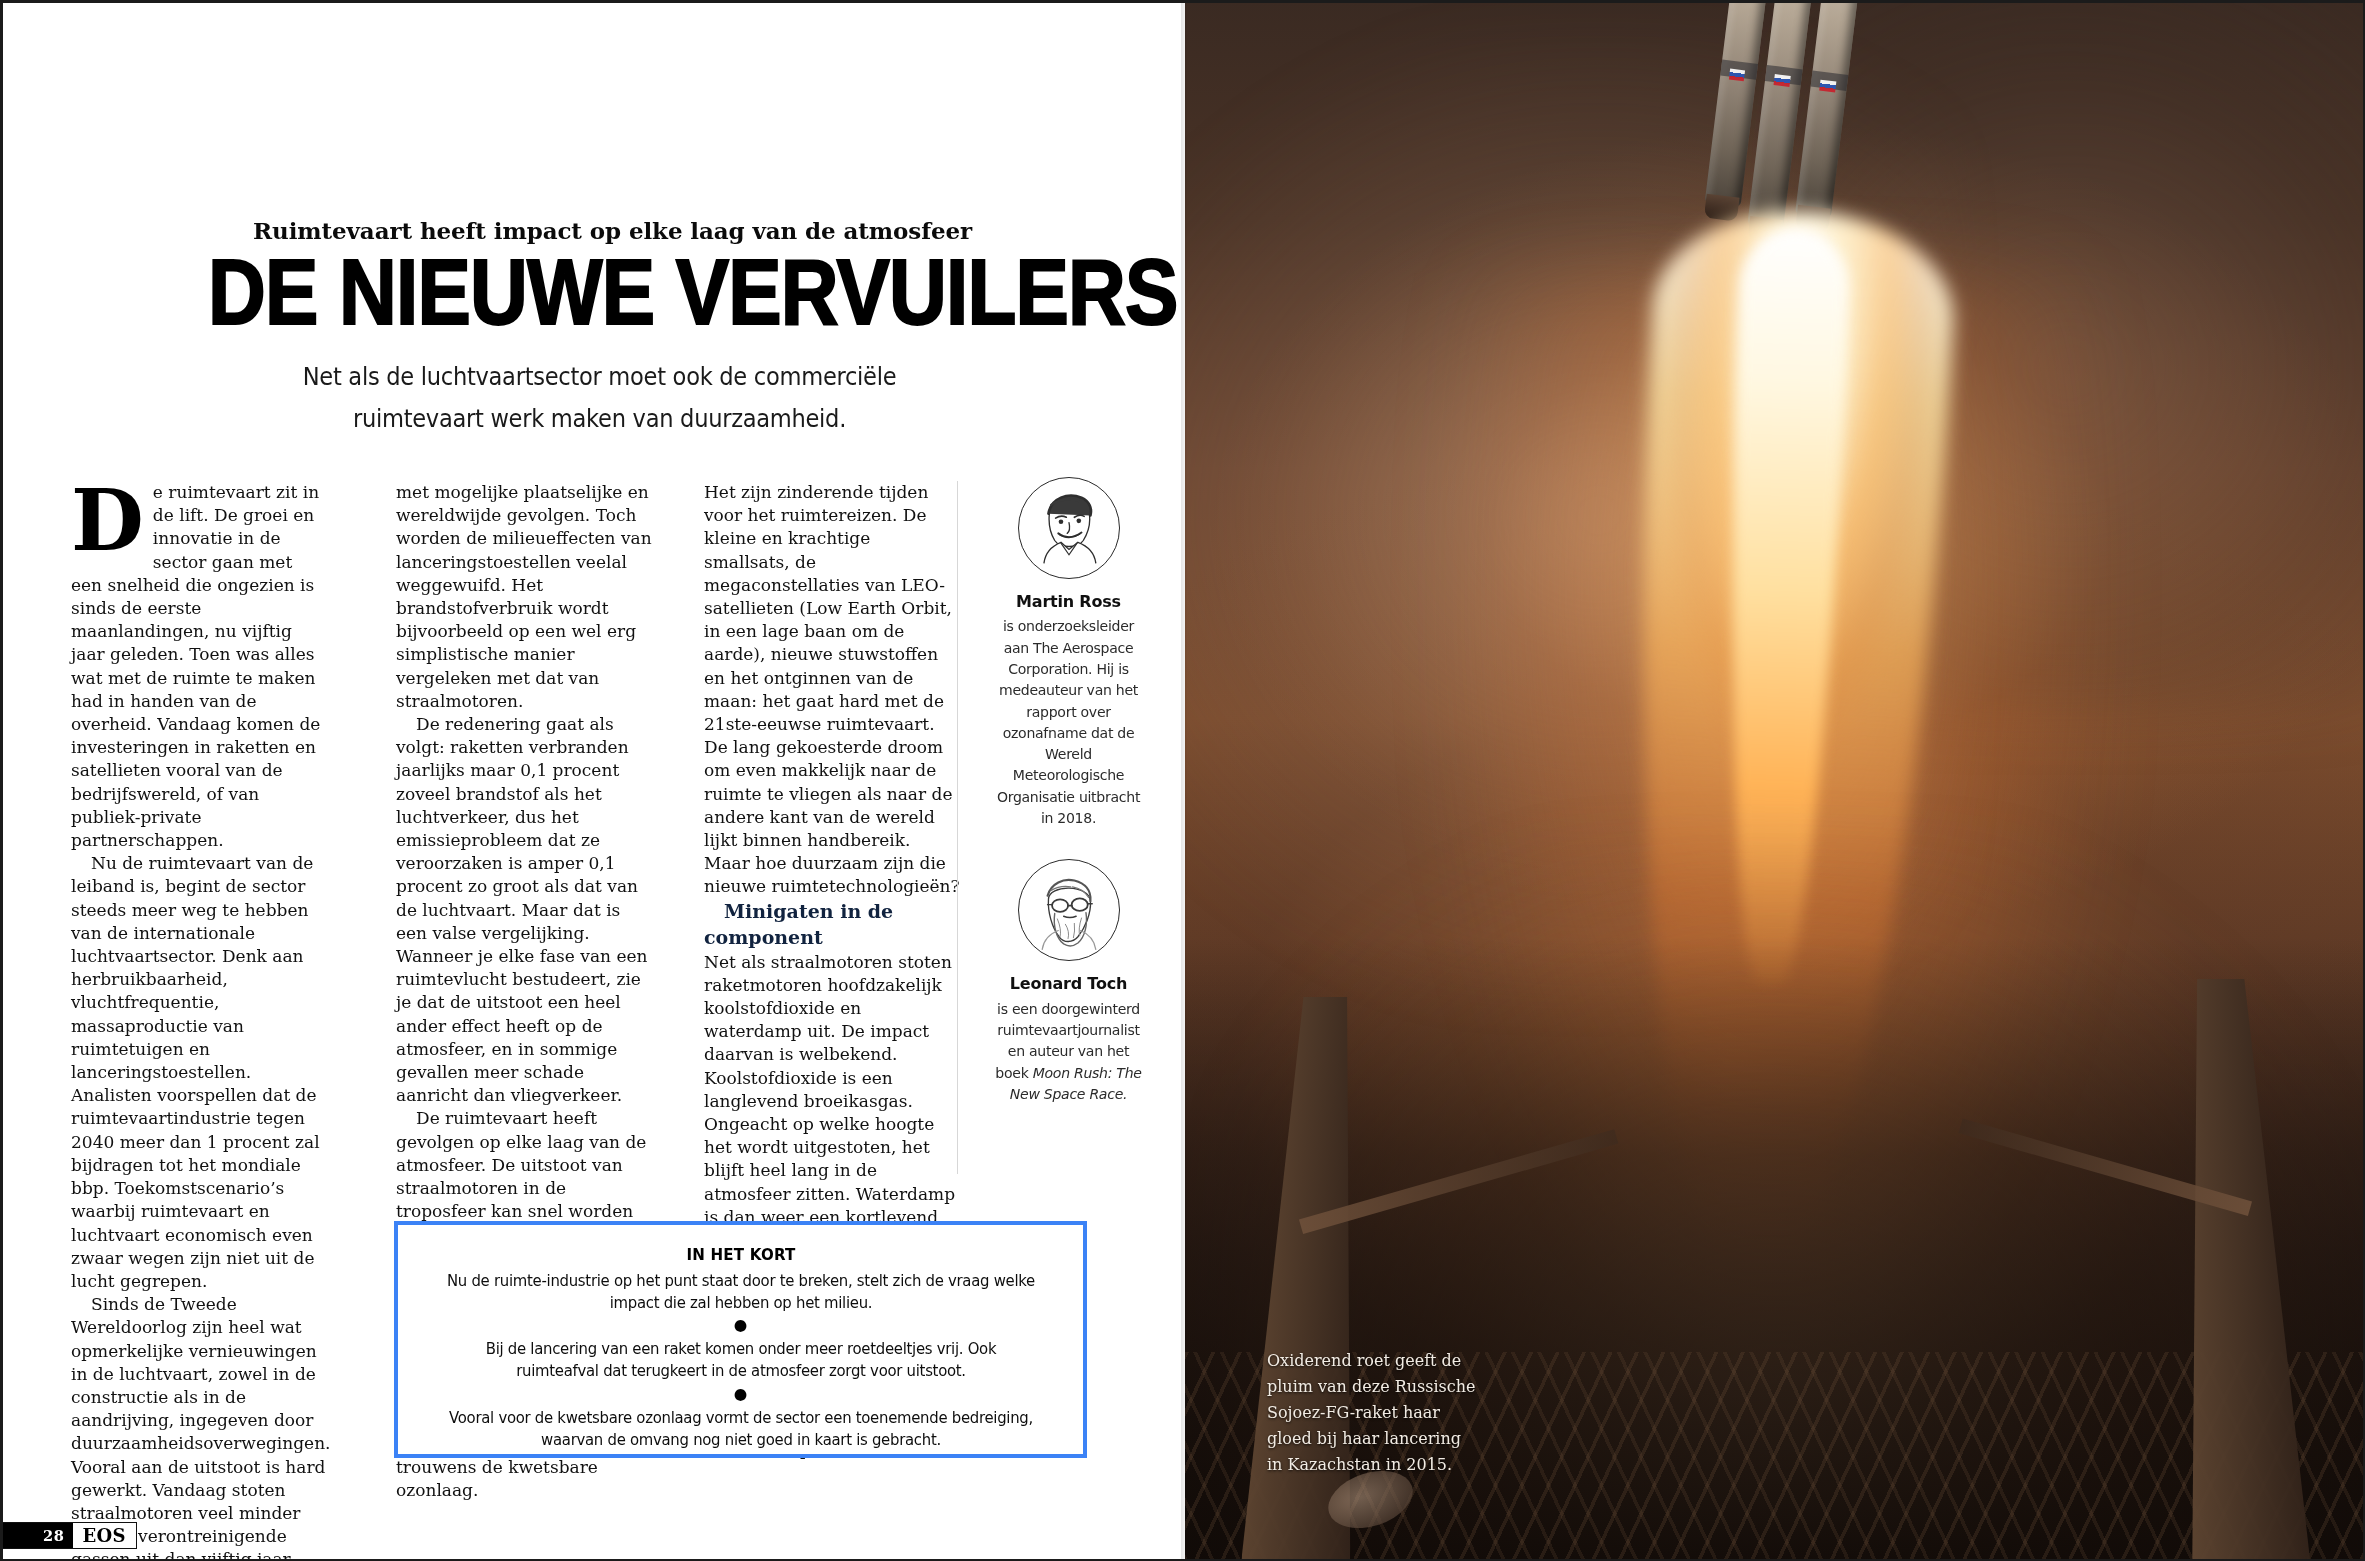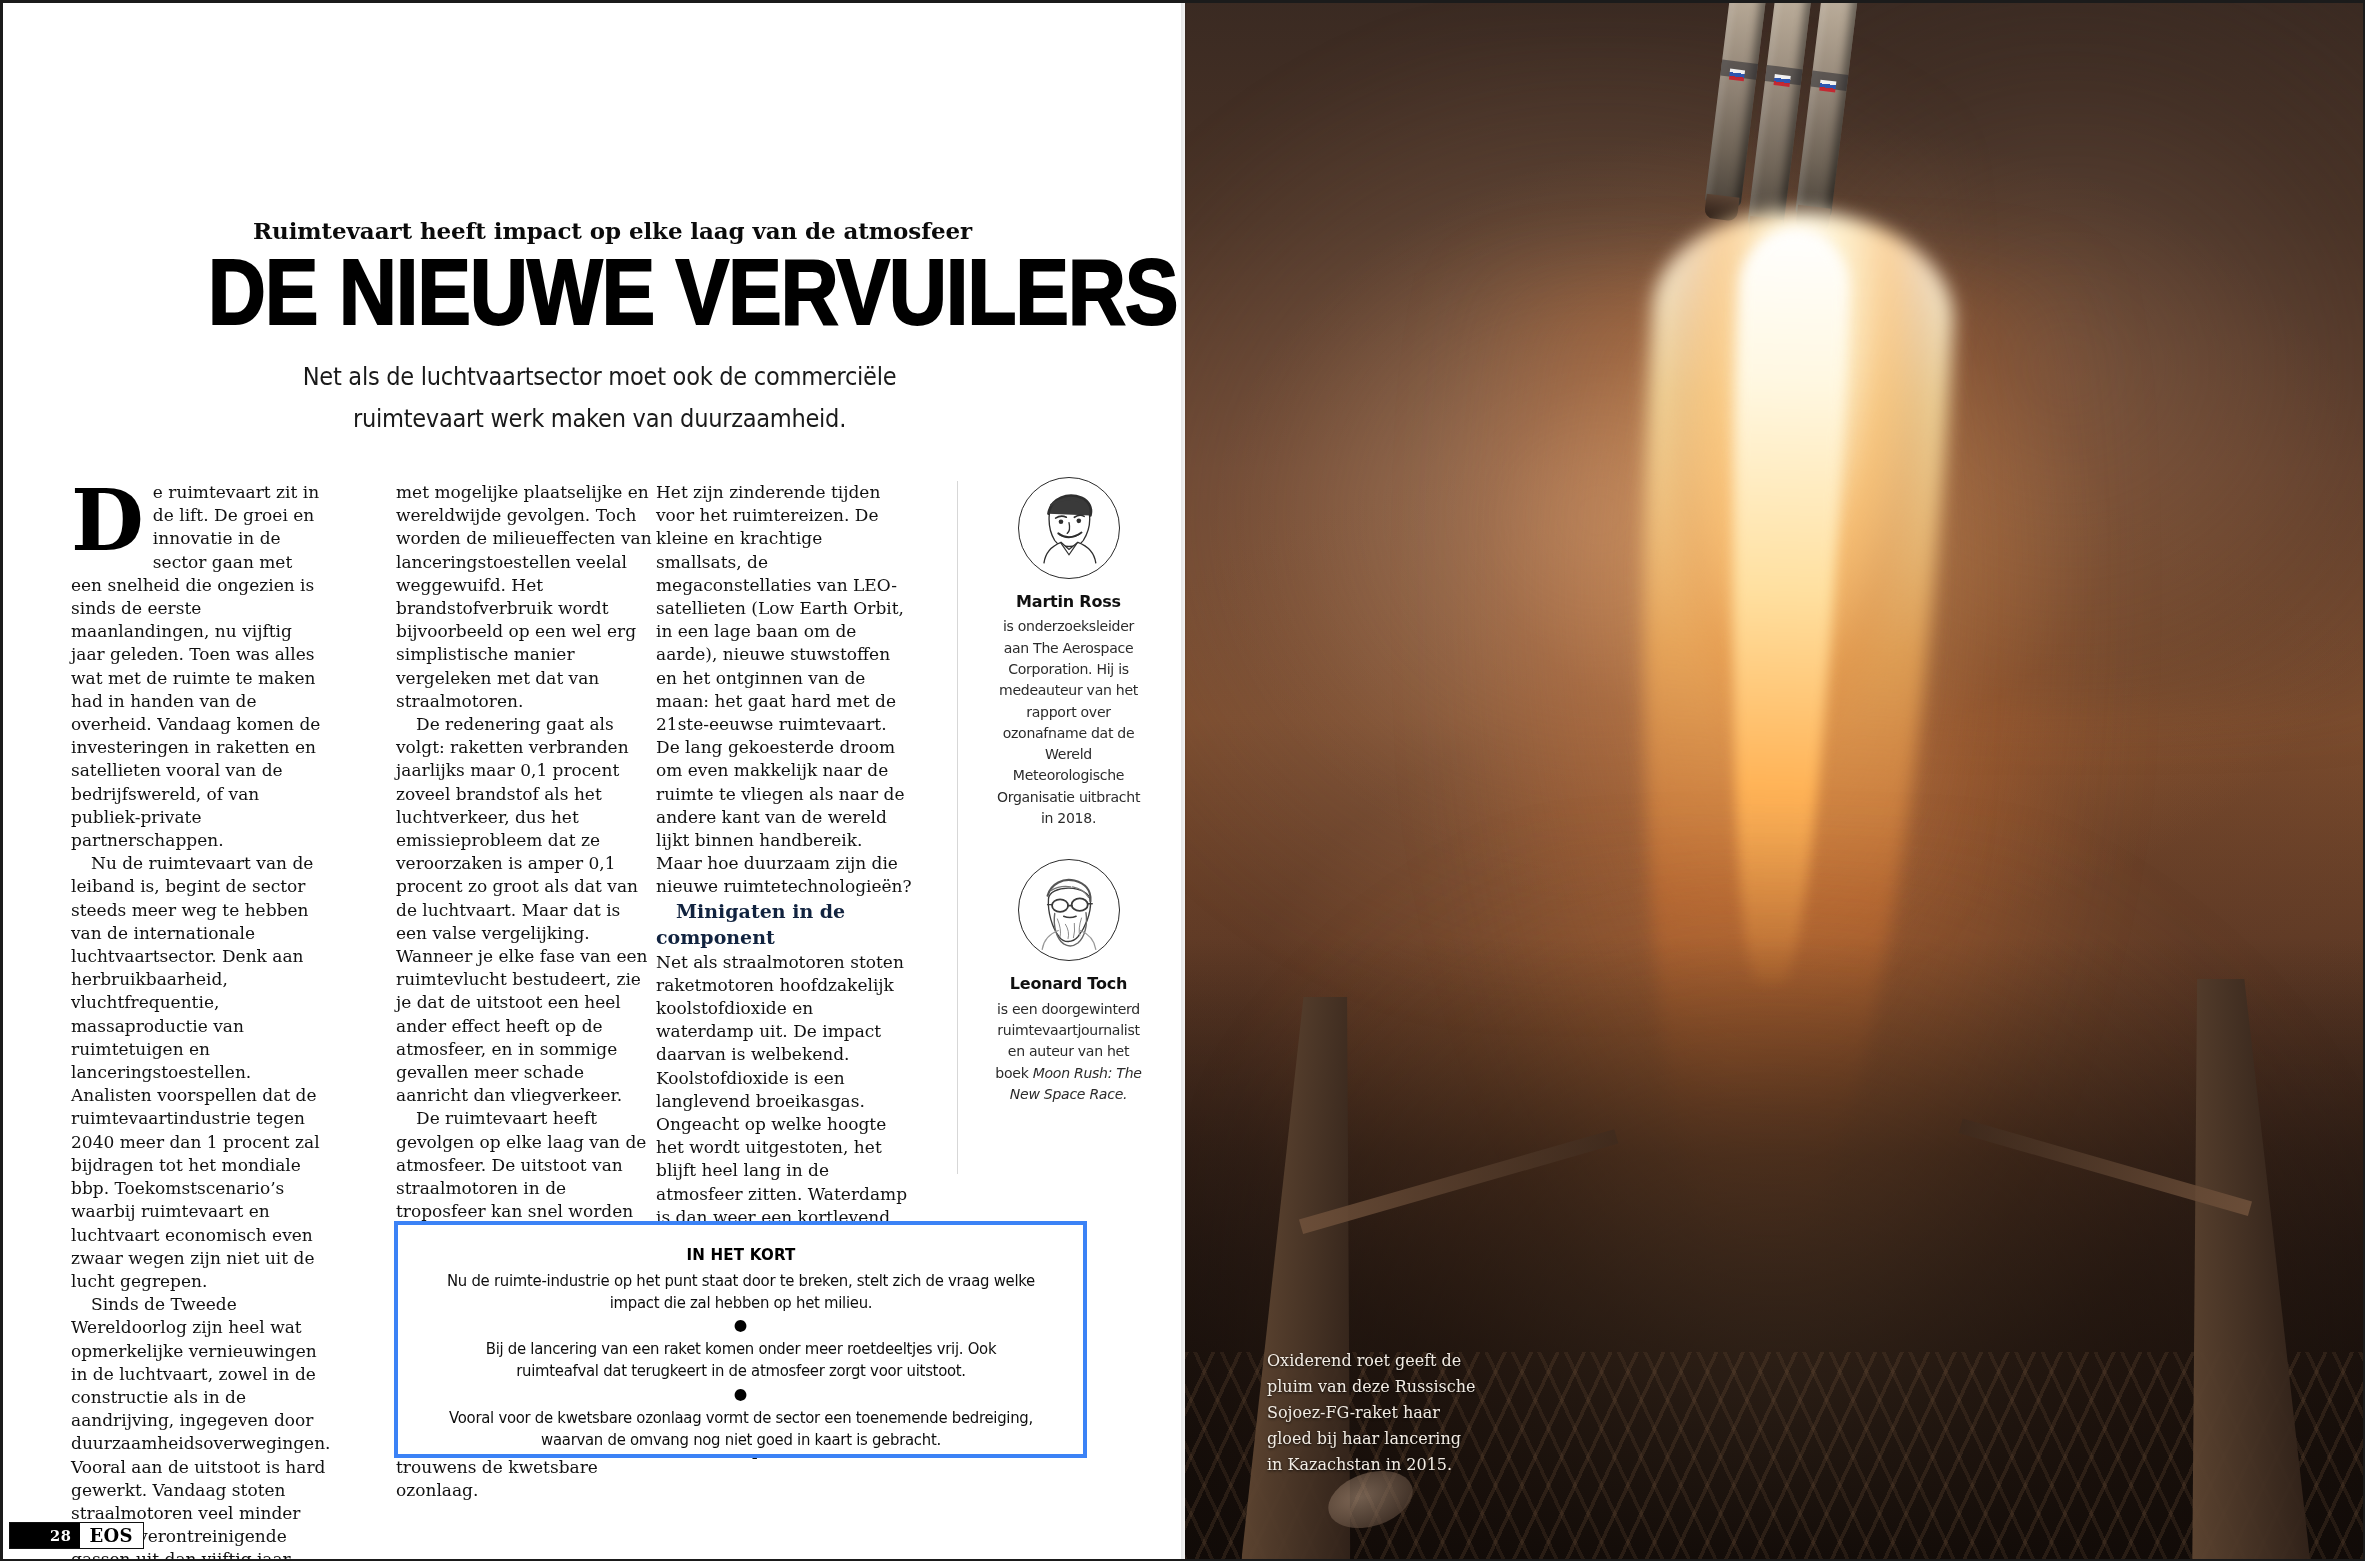--- a/index.html
+++ b/index.html
@@ -63,21 +63,21 @@
     font-size: 17px;
     line-height: 1.365;
     color: #111;
     text-align: left;
     hyphens: none;
   }
   .col p { text-indent: 20px; margin: 0; }
   .col p.first { text-indent: 0; }
   .col1 { left: 71px; }
   .col2 { left: 372px; margin-left: 24px; }
-  .col3 { left: 656px; }
+  .col3 { left: 704px; }
 
   .dropcap-wrap { position: relative; }
   .dropcap {
     float: left;
     font-family: "DejaVu Serif", serif;
     font-weight: 700;
     font-size: 84px;
     line-height: 0.78;
     padding: 5.5px 9px 0 0;
     color: #000;
@@ -163,21 +163,21 @@
     color: #0d0d0d;
     letter-spacing: -0.3px;
     transform: scaleX(0.93);
   }
   .bulletsep {
     font-size: 15.5px; line-height: 1.25; color: #000; margin: 2.7px 0 2.7px 0;
   }
 
   
   .folio {
-    position: absolute; left: 9px; bottom: 12.8px;
+    position: absolute; left: 2px; bottom: 12.8px;
     display: flex; align-items: stretch;
     border: 1.4px solid #111;
     height: 27px;
   }
   .folio-num {
     background: #000; color: #fff;
     font-family: "DejaVu Serif", serif;
     font-weight: 700;
     font-size: 14.6px;
     display: flex; align-items: center;

